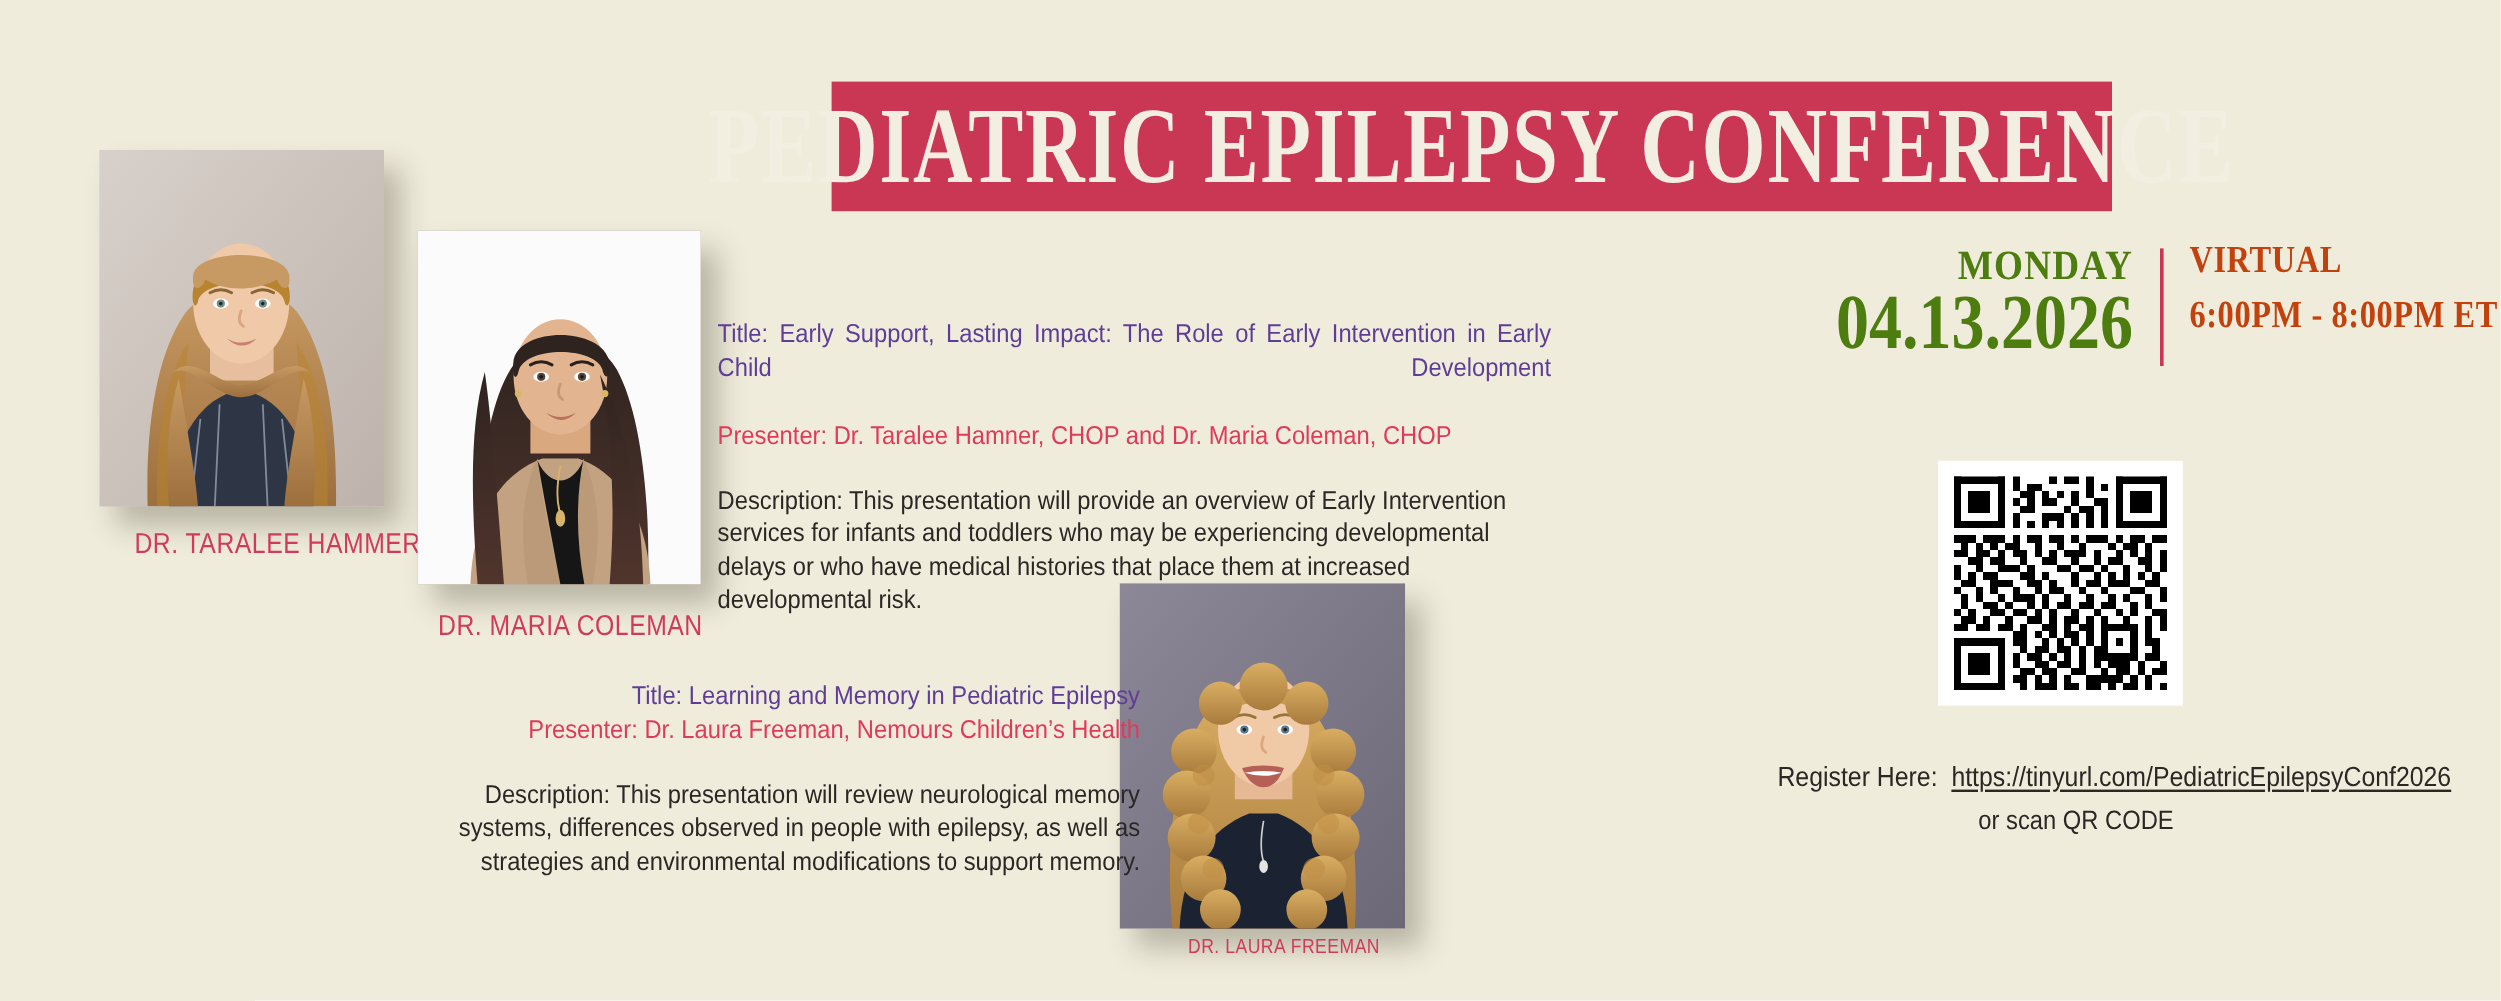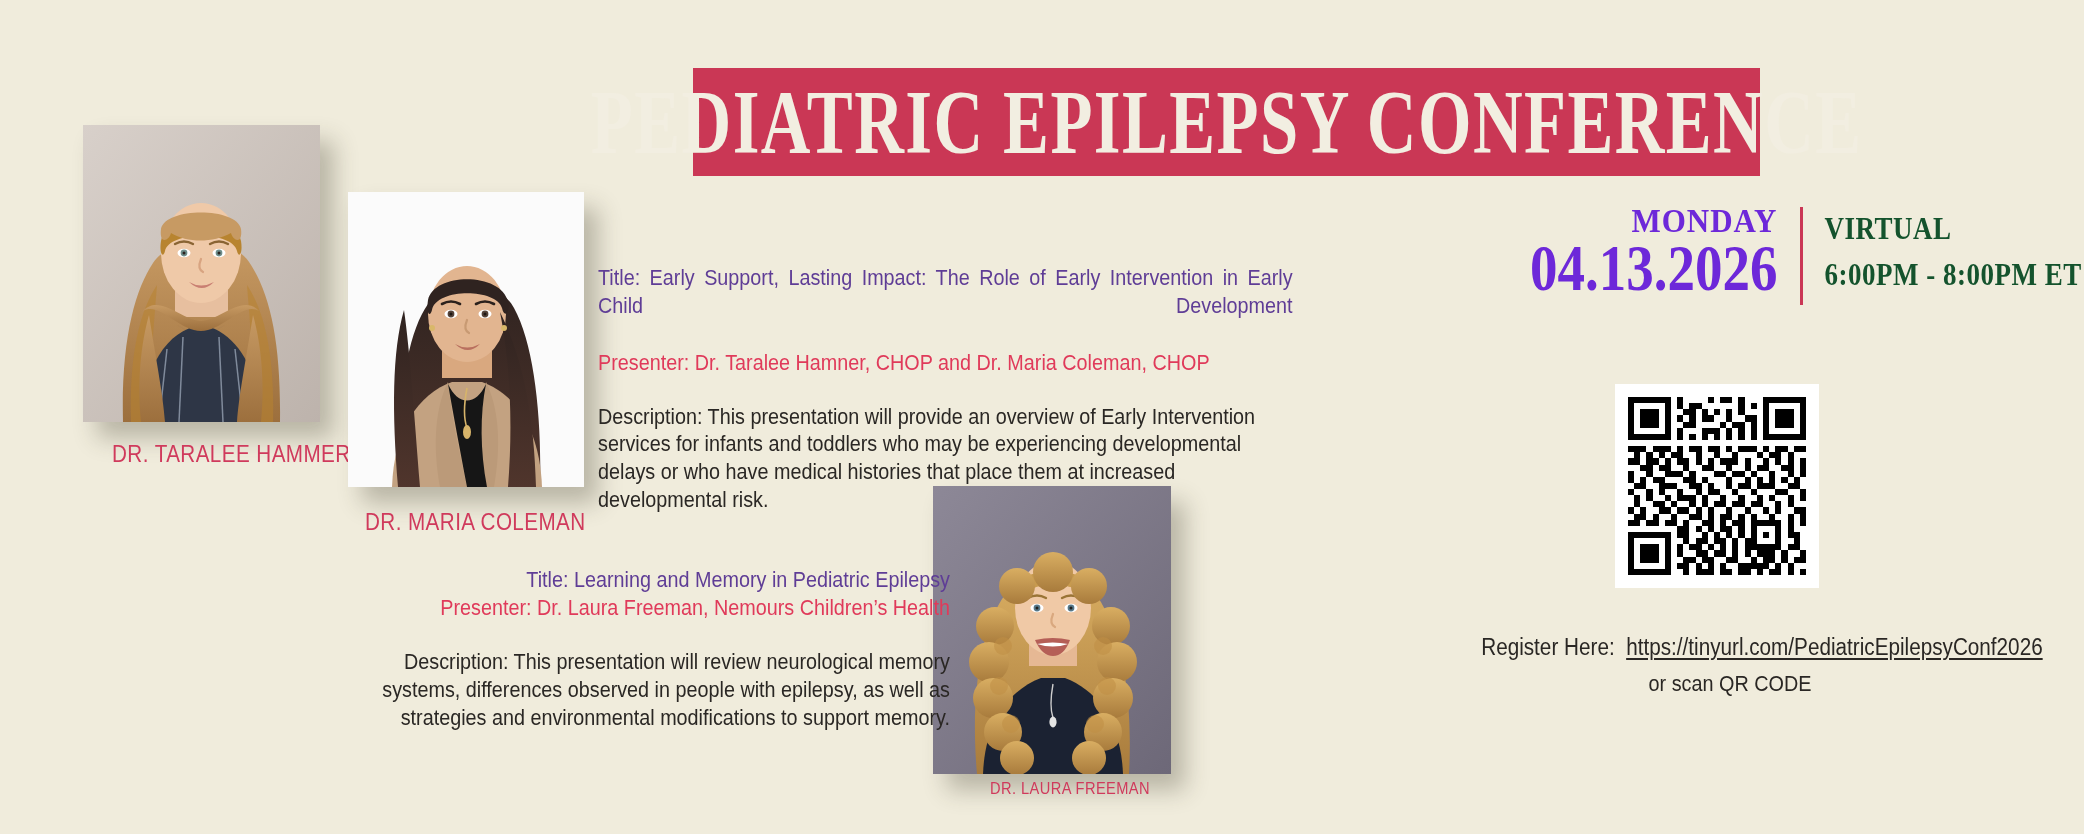--- a/index.html
+++ b/index.html
@@ -50,21 +50,21 @@
     display: flex;
     align-items: stretch;
     height: 100px;
   }
   .datebar .date-col {
     display: flex;
     flex-direction: column;
     align-items: flex-end;
     justify-content: center;
     padding-right: 22px;
-    color: #6d28d9;
+    color: #4d7c0f;
     font-family: "Liberation Serif", serif;
   }
   .datebar .weekday {
     font-weight: 700;
     font-size: 31px;
     letter-spacing: 1px;
     line-height: 1.05;
     transform: scaleY(1.12);
     transform-origin: bottom right;
   }
@@ -79,23 +79,22 @@
   }
   .datebar .divider {
     width: 3px;
     background: #ca3755;
     margin: 2px 0 0 0;
     align-self: stretch;
   }
   .datebar .venue-col {
     display: flex;
     flex-direction: column;
-    justify-content: center;
     padding-left: 22px;
-    color: #14532d;
+    color: #c2410c;
     font-family: "Liberation Serif", serif;
     font-weight: 700;
   }
   .datebar .venue-mode {
     font-size: 27px;
     letter-spacing: 0.5px;
     line-height: 1.1;
     transform: scaleY(1.18);
     transform-origin: left bottom;
   }

